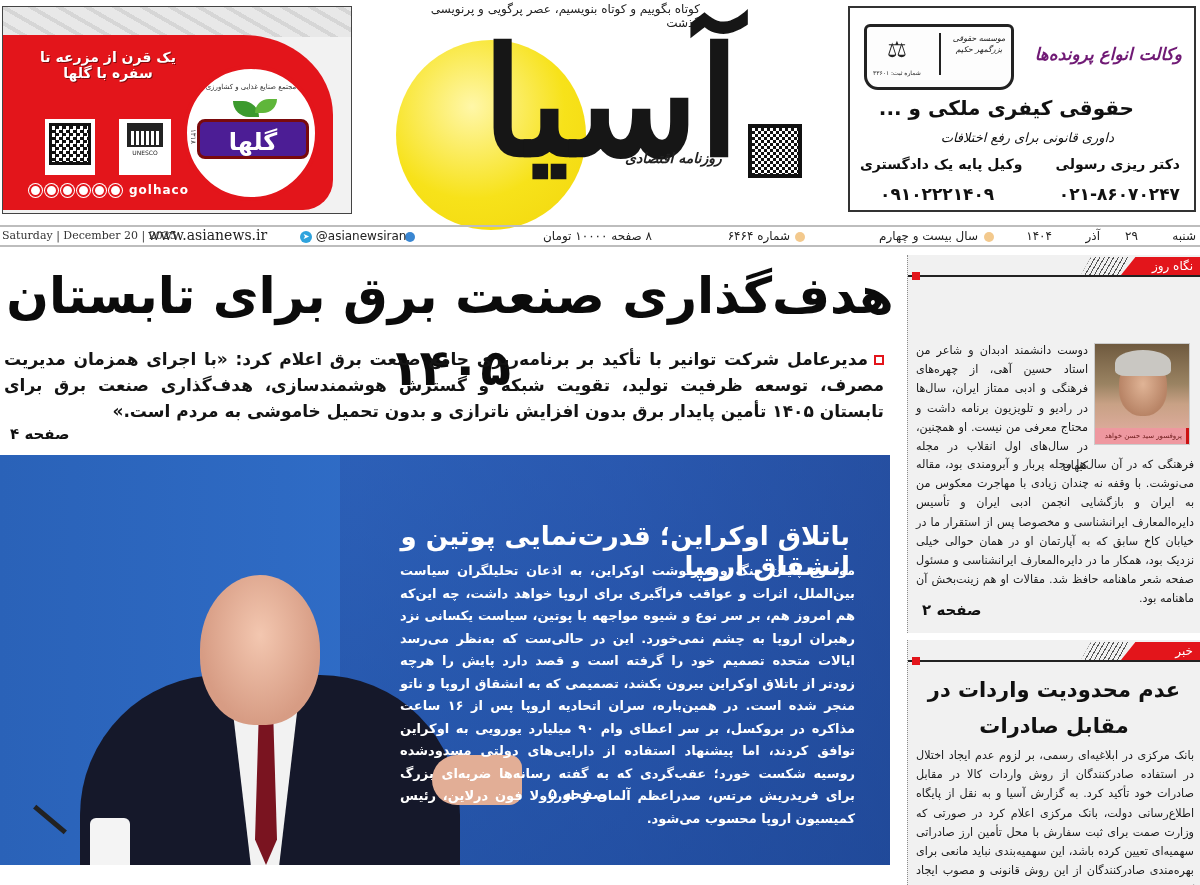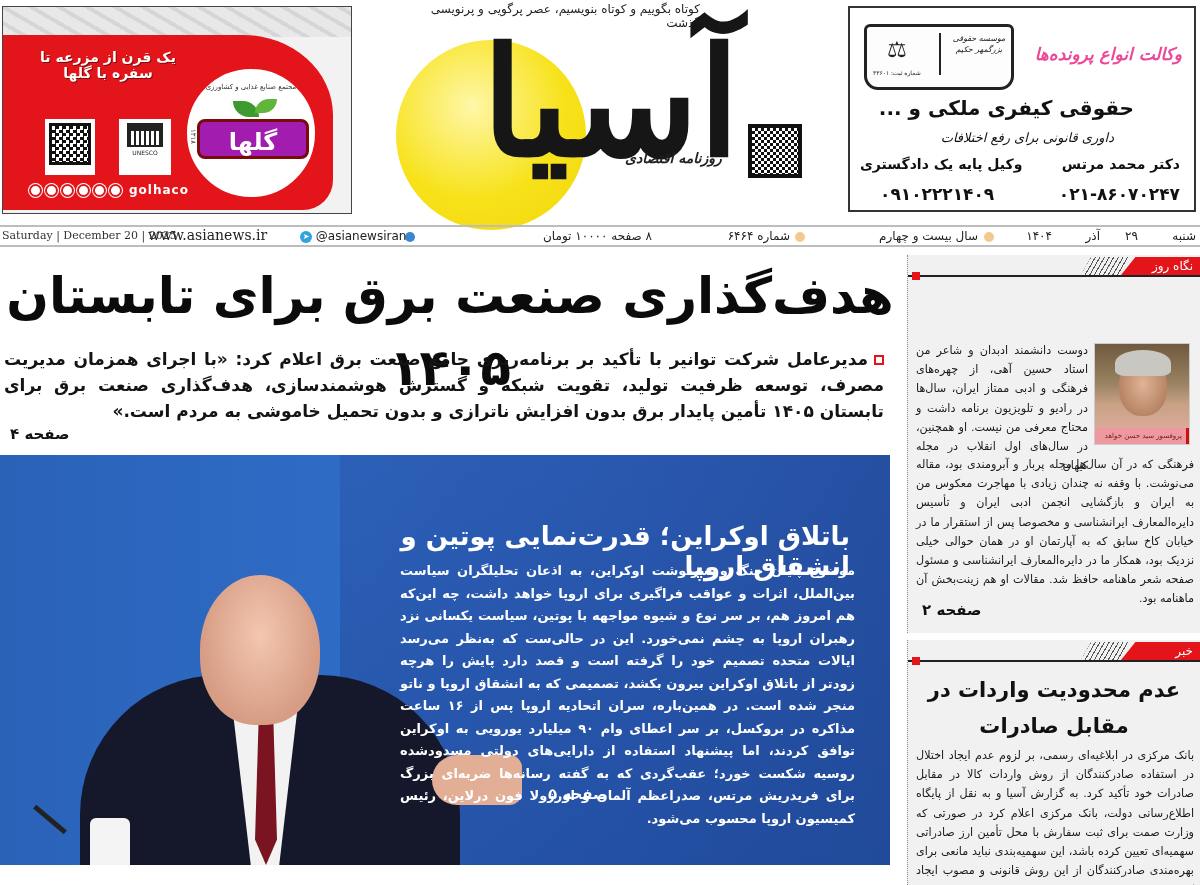--- a/index.html
+++ b/index.html
@@ -11,21 +11,21 @@
   .masthead { position: absolute; left: 0; top: 0; width: 1200px; height: 222px; }
 
   
   .ad-golha { position: absolute; left: 2px; top: 6px; width: 350px; height: 208px; border: 1px solid #444; background: #f2f2f2; overflow: hidden; }
   .ad-golha .spice-band { position: absolute; left: 0; top: 0; width: 100%; height: 30px; background: repeating-linear-gradient(30deg, #e8e8e8 0 10px, #d6d6d6 10px 14px); }
   .ad-golha .red-panel { position: absolute; left: 0; top: 28px; width: 330px; height: 175px; background: #e3151b; border-top-right-radius: 90px 80px; border-bottom-right-radius: 30px; }
   .ad-golha .slogan { position: absolute; left: 20px; top: 42px; width: 170px; color: #fff; font-weight: bold; font-size: 14px; text-align: center; text-shadow: 1px 1px 0 #7a0a0c; }
   .ad-golha .logo-circle { position: absolute; left: 180px; top: 58px; width: 136px; height: 136px; border-radius: 50%; background: #fff; border: 4px solid #e3151b; }
   .ad-golha .logo-circle .leaf { position: absolute; left: 46px; top: 32px; width: 26px; height: 16px; background: #3c9a2e; border-radius: 0 16px 0 16px; }
   .ad-golha .logo-circle .leaf2 { position: absolute; left: 68px; top: 30px; width: 22px; height: 14px; background: #5fb63a; border-radius: 14px 0 14px 0; }
-  .ad-golha .logo-circle .brand { position: absolute; left: 10px; top: 50px; width: 112px; height: 40px; background: #a21caf; border-radius: 8px; color: #fff; font-weight: bold; font-size: 24px; text-align: center; line-height: 40px; border: 3px solid #7a0a0c; }
+  .ad-golha .logo-circle .brand { position: absolute; left: 10px; top: 50px; width: 112px; height: 40px; background: #4c1d95; border-radius: 8px; color: #fff; font-weight: bold; font-size: 24px; text-align: center; line-height: 40px; border: 3px solid #7a0a0c; }
   .ad-golha .logo-circle .sub { position: absolute; left: 4px; top: 14px; width: 120px; font-size: 7px; text-align: center; color: #333; }
   .ad-golha .logo-circle .since { position: absolute; left: 2px; top: 60px; font-size: 7px; color: #333; writing-mode: vertical-rl; }
   .ad-golha .qr { position: absolute; left: 42px; top: 112px; width: 50px; height: 56px; background: #fff; padding: 4px; }
   .ad-golha .qr .code { width: 42px; height: 42px; background: repeating-conic-gradient(#111 0 25%, #fff 0 50%) 0 0/7px 7px; border: 3px solid #111; }
   .ad-golha .unesco { position: absolute; left: 116px; top: 112px; width: 52px; height: 56px; background: #fff; text-align: center; font-size: 6px; padding-top: 4px; color: #222; }
   .ad-golha .unesco .temple { width: 36px; height: 24px; margin: 0 auto 2px; border: 2px solid #222; border-top: 8px solid #222; background: repeating-linear-gradient(90deg, #222 0 2px, #fff 2px 5px); }
   .ad-golha .social { position: absolute; left: 26px; top: 176px; display: flex; align-items: center; gap: 3px; }
   .ad-golha .social .dot { width: 13px; height: 13px; border-radius: 50%; background: #fff; border: 2px solid #e3151b; box-shadow: 0 0 0 1px #fff; }
   .ad-golha .social .handle { color: #fff; font-weight: bold; font-size: 12px; margin-left: 4px; letter-spacing: 1px; font-family: "DejaVu Sans", sans-serif; }
 
@@ -37,21 +37,21 @@
   .logo-area .tagline { position: absolute; left: 265px; top: 150px; font-size: 14px; font-style: italic; font-weight: bold; color: #222; }
   .logo-area .qr-mini { position: absolute; left: 388px; top: 124px; width: 54px; height: 54px; background: repeating-conic-gradient(#111 0 25%, #fff 0 50%) 0 0/6px 6px; border: 4px solid #111; }
 
   
   .ad-law { position: absolute; left: 848px; top: 6px; width: 348px; height: 206px; border: 2px solid #333; background: #fff; padding: 8px 12px; }
   .ad-law .book { position: absolute; left: 14px; top: 16px; width: 150px; height: 66px; border: 3px solid #222; border-radius: 6px 6px 14px 14px; background: #fdfdfd; }
   .ad-law .book::after { content: ""; position: absolute; left: 72px; top: 6px; width: 2px; height: 42px; background: #222; }
   .ad-law .book .scale { position: absolute; left: 20px; top: 10px; font-size: 22px; color: #222; }
   .ad-law .book .inst { position: absolute; left: 84px; top: 6px; font-size: 8px; font-style: italic; color: #222; width: 56px; text-align: center; line-height: 11px; }
   .ad-law .book .reg { position: absolute; left: 6px; top: 42px; font-size: 6px; color: #222; }
-  .ad-law .headline1 { position: absolute; right: 12px; top: 36px; font-size: 17px; font-weight: bold; font-style: italic; color: #ec4899; }
+  .ad-law .headline1 { position: absolute; right: 12px; top: 36px; font-size: 17px; font-weight: bold; font-style: italic; color: #701a75; }
   .ad-law .headline2 { position: absolute; right: 60px; top: 88px; font-size: 20px; font-weight: bold; color: #111; }
   .ad-law .headline3 { position: absolute; right: 80px; top: 122px; font-size: 13px; font-style: italic; color: #111; }
   .ad-law .names { position: absolute; right: 14px; top: 148px; width: 320px; display: flex; justify-content: space-between; font-size: 14px; font-weight: bold; }
   .ad-law .phones { position: absolute; right: 14px; top: 176px; width: 300px; display: flex; justify-content: space-between; font-size: 17px; font-weight: bold; letter-spacing: 1px; }
 
   
   .infobar { position: absolute; left: 0; top: 225px; width: 1200px; height: 22px; border-top: 2px solid #bdbdbd; border-bottom: 2px solid #bdbdbd; font-size: 12px; color: #222; }
   .infobar .ib { position: absolute; top: 2px; white-space: nowrap; }
   .infobar .bullet { display: inline-block; width: 10px; height: 10px; border-radius: 50%; background: #f3c98d; vertical-align: middle; }
   .infobar .tg { display: inline-block; width: 12px; height: 12px; border-radius: 50%; background: #2ea3dd; color: #fff; font-size: 8px; text-align: center; line-height: 12px; vertical-align: middle; }
@@ -151,21 +151,21 @@
   <div class="ad-law rtl">
     <div class="book">
       <span class="scale">⚖</span>
       <span class="inst">موسسه حقوقی بزرگمهر حکیم</span>
       <span class="reg">شماره ثبت: ۳۳۶۰۱</span>
     </div>
     <div class="headline1">وکالت انواع پرونده‌ها</div>
     <div class="headline2">حقوقی کیفری ملکی و ...</div>
     <div class="headline3">داوری قانونی برای رفع اختلافات</div>
     <div class="names">
-      <span>دکتر محمد مرتس</span>
+      <span>دکتر ریزی رسولی</span>
       <span>وکیل پایه یک دادگستری</span>
     </div>
     <div class="phones">
       <span>۰۲۱-۸۶۰۷۰۲۴۷</span>
       <span>۰۹۱۰۲۲۲۱۴۰۹</span>
     </div>
   </div>
 </div>
 
 <div class="infobar">

